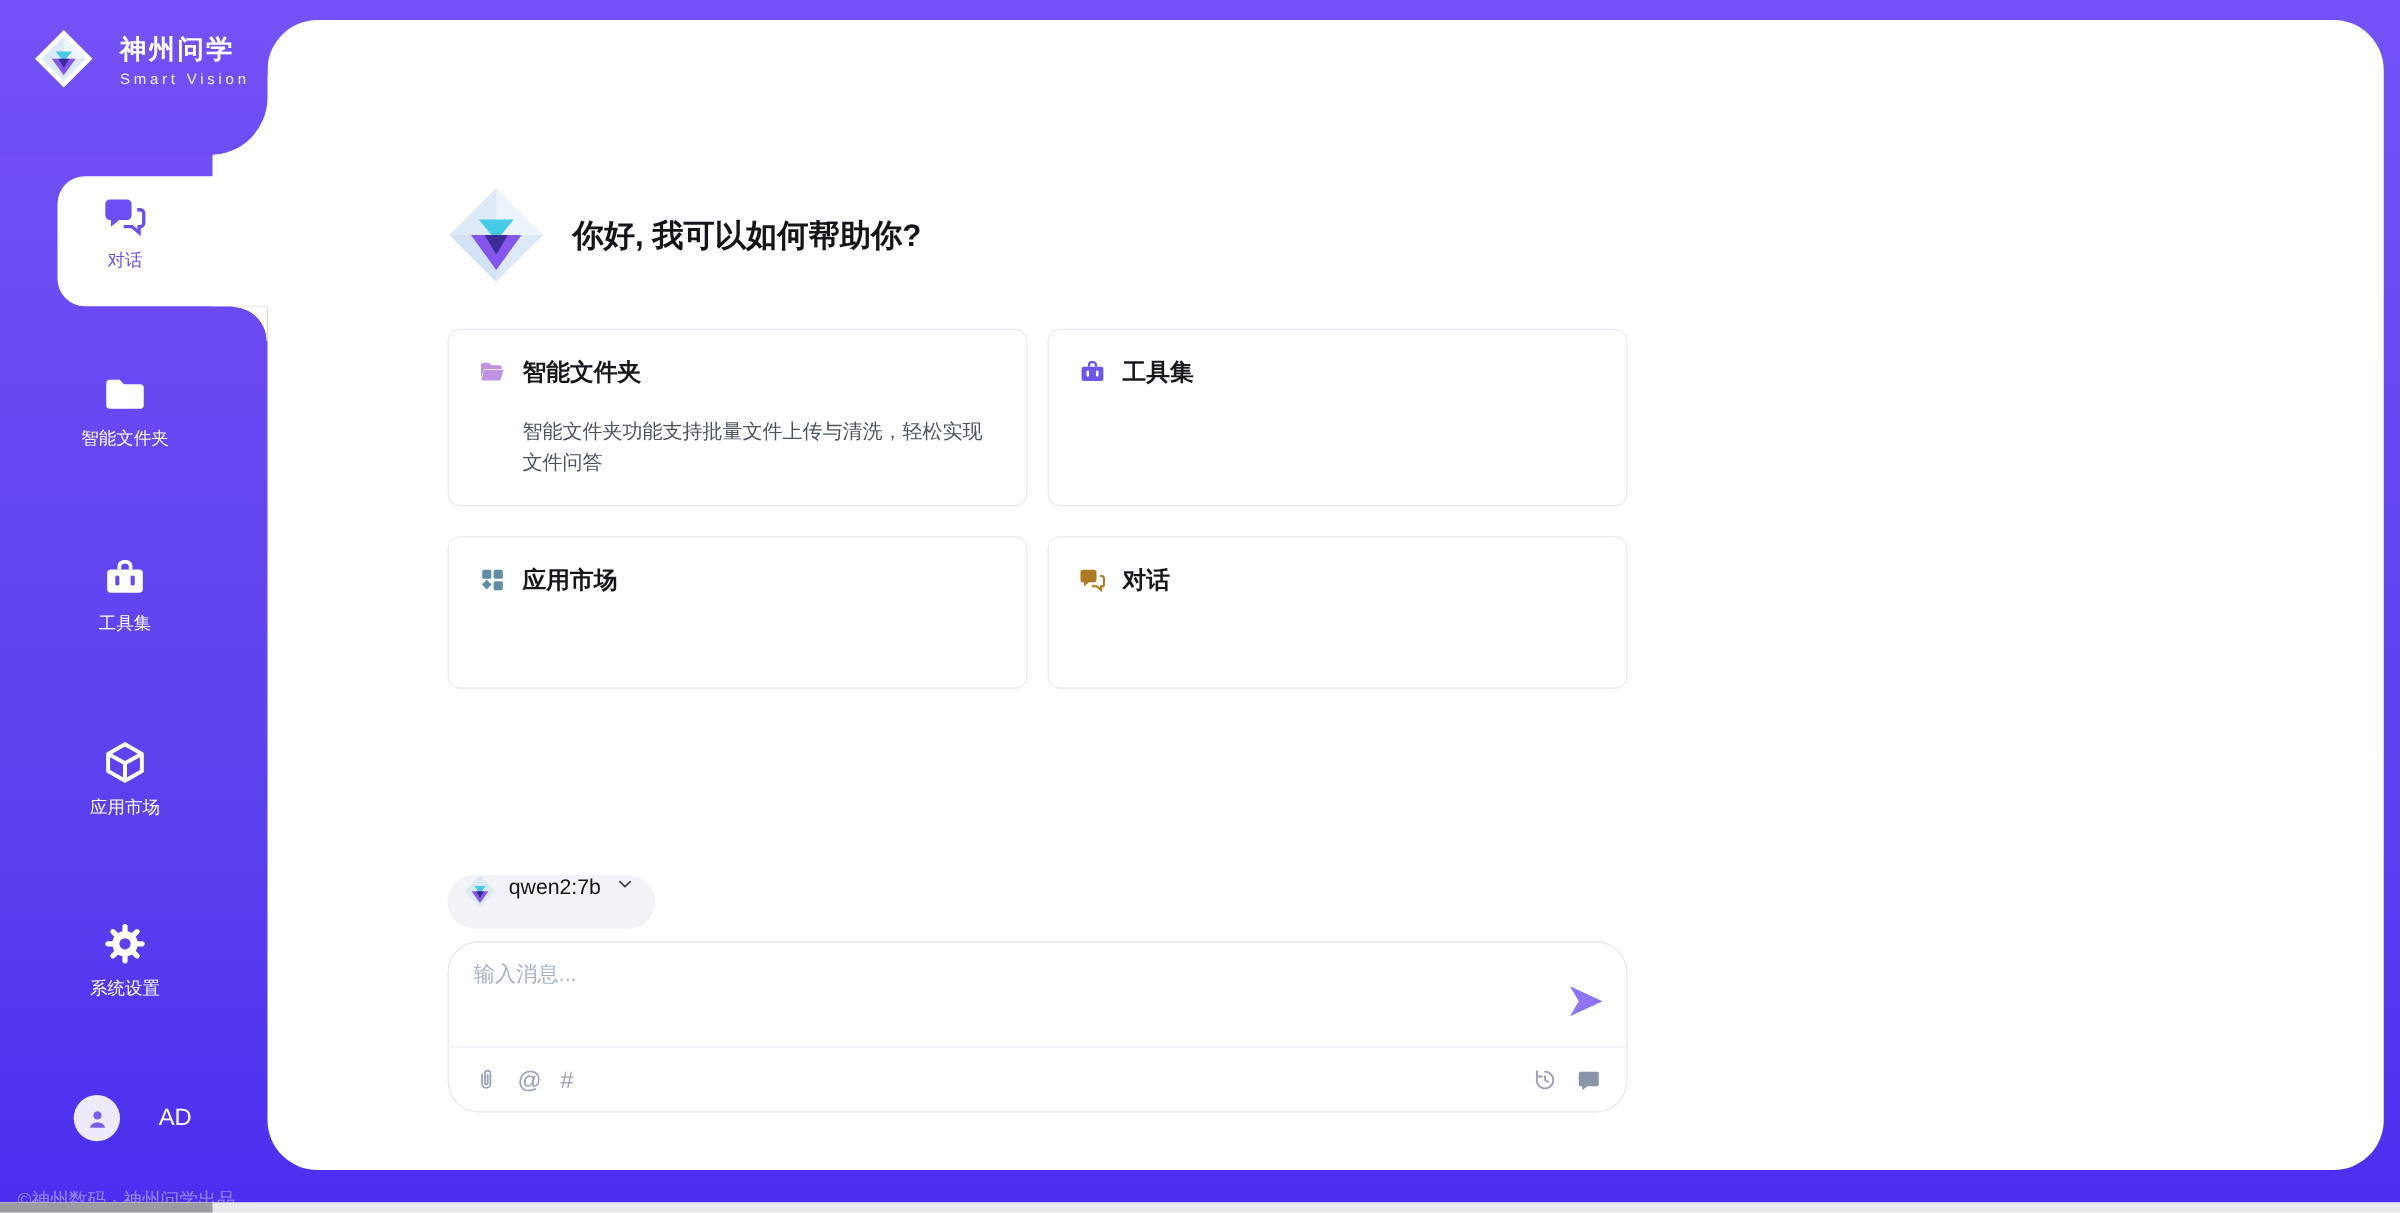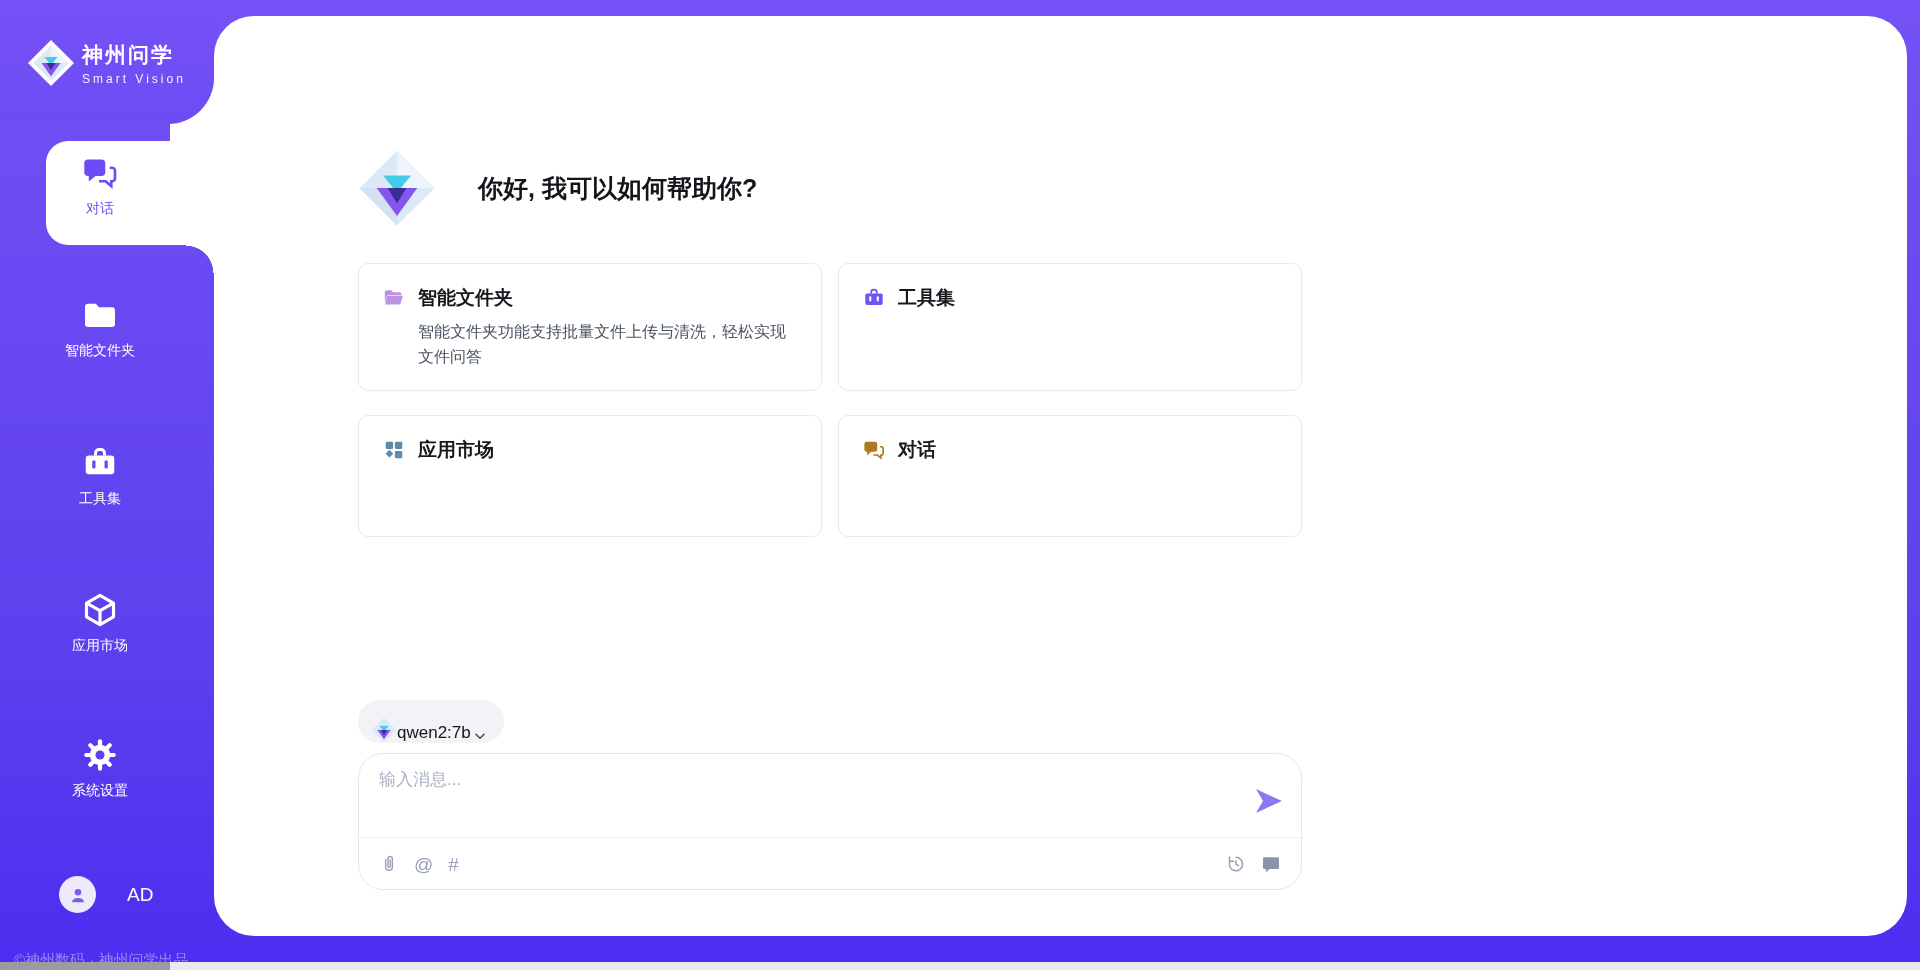--- a/index.html
+++ b/index.html
@@ -17,52 +17,52 @@
     background:#ffffff; border-radius:40px; }
   .bridge { position:absolute; left:170px; top:60px; width:46px; height:185px; background:#ffffff; }
   .header-block { position:absolute; left:0; top:0; width:214px; height:124px;
     background:linear-gradient(180deg,#7452F6,#6E4CF4); border-bottom-right-radius:46px; }
   .tab { position:absolute; left:46px; top:141px; width:168px; height:104px;
     background:#ffffff; border-radius:22px 0 0 22px; }
   .tab-notch-bottom { position:absolute; left:186px; top:245px; width:28px; height:28px;
     background:radial-gradient(circle at 0 100%, rgba(0,0,0,0) 27px, #ffffff 27.5px); }
 
   
-  .logo-row { position:absolute; left:28px; top:24px; display:flex; align-items:center; gap:8px;margin-top:16px; }
+  .logo-row { position:absolute; left:28px; top:24px; display:flex; align-items:center; gap:22px; }
   .logo-text-name { color:#ffffff; font-size:21px; font-weight:bold; letter-spacing:2px; }
   .logo-text-sub { color:rgba(255,255,255,.92); font-size:12px; letter-spacing:3px; margin-top:3px; }
 
   .nav-item { position:absolute; left:0; width:200px; display:flex; flex-direction:column;
     align-items:center; gap:9px; color:#ffffff; cursor:pointer; }
   .nav-item .nav-label { font-size:14px; }
   .nav-item.active { color:#6C4DF4; }
   .nav-icon { width:36px; height:36px; display:block; }
 
   .user-row { position:absolute; left:59px; top:876px; display:flex; align-items:center; gap:31px; }
   .avatar { width:37px; height:37px; border-radius:50%; background:#EFEAFB;
     display:flex; align-items:center; justify-content:center; }
   .user-name { color:#ffffff; font-size:19px; }
   .copyright { position:absolute; left:14px; top:951px; color:rgba(255,255,255,.42); font-size:15px; }
 
   
   .content { position:absolute; left:358px; top:149px; width:944px; }
   .greeting-row { display:flex; align-items:center; gap:22px; }
   .greeting-gem { width:78px; height:78px; }
-  .greeting-text { font-size:25px; font-weight:bold; color:#14151A;margin-left:20px; }
+  .greeting-text { font-size:25px; font-weight:bold; color:#14151A; }
 
   .cards { margin-top:36px; display:grid; grid-template-columns:1fr 1fr; gap:24px 16px; }
   .card { background:#ffffff; border:1.5px solid #E8E9F2; border-radius:10px;
     padding:21px 24px 20px 24px; min-height:122px; cursor:pointer; }
   .card-head { display:flex; align-items:center; gap:13px; }
   .card-icon { width:22px; height:22px; flex:0 0 auto; }
   .card-title { font-size:19px; font-weight:bold; color:#17181D; }
-  .card-desc { margin-top:9px; margin-left:35px; font-size:16px; line-height:1.55; color:#4A5362; }
+  .card-desc { margin-top:23px; margin-left:35px; font-size:16px; line-height:1.55; color:#4A5362; }
 
   .model-pill { position:absolute; left:358px; top:700px; height:43px; border-radius:22px;
-    background:#F2F3F6; display:flex; align-items:flex-end; padding:0 17px 0 13px; cursor:pointer; }
+    background:#F2F3F6; display:flex; align-items:flex-start; gap:10px; padding:0 17px 0 13px; cursor:pointer; }
   .pill-gem { width:26px; height:26px; }
   .model-name { font-size:17px; color:#15161B; }
   .pill-chevron { width:14px; height:14px; margin-left:2px; }
 
   .composer { position:absolute; left:358px; top:753px; width:944px; height:137px;
     border:1.5px solid #E4E7EF; border-radius:25px; background:#ffffff; }
   .composer textarea { position:absolute; left:20px; top:14px; width:840px; height:58px;
     border:none; outline:none; resize:none; font-family:inherit; font-size:17px; color:#333a46;
     background:transparent; }
   .composer textarea::placeholder { color:#A9B2C3; }

